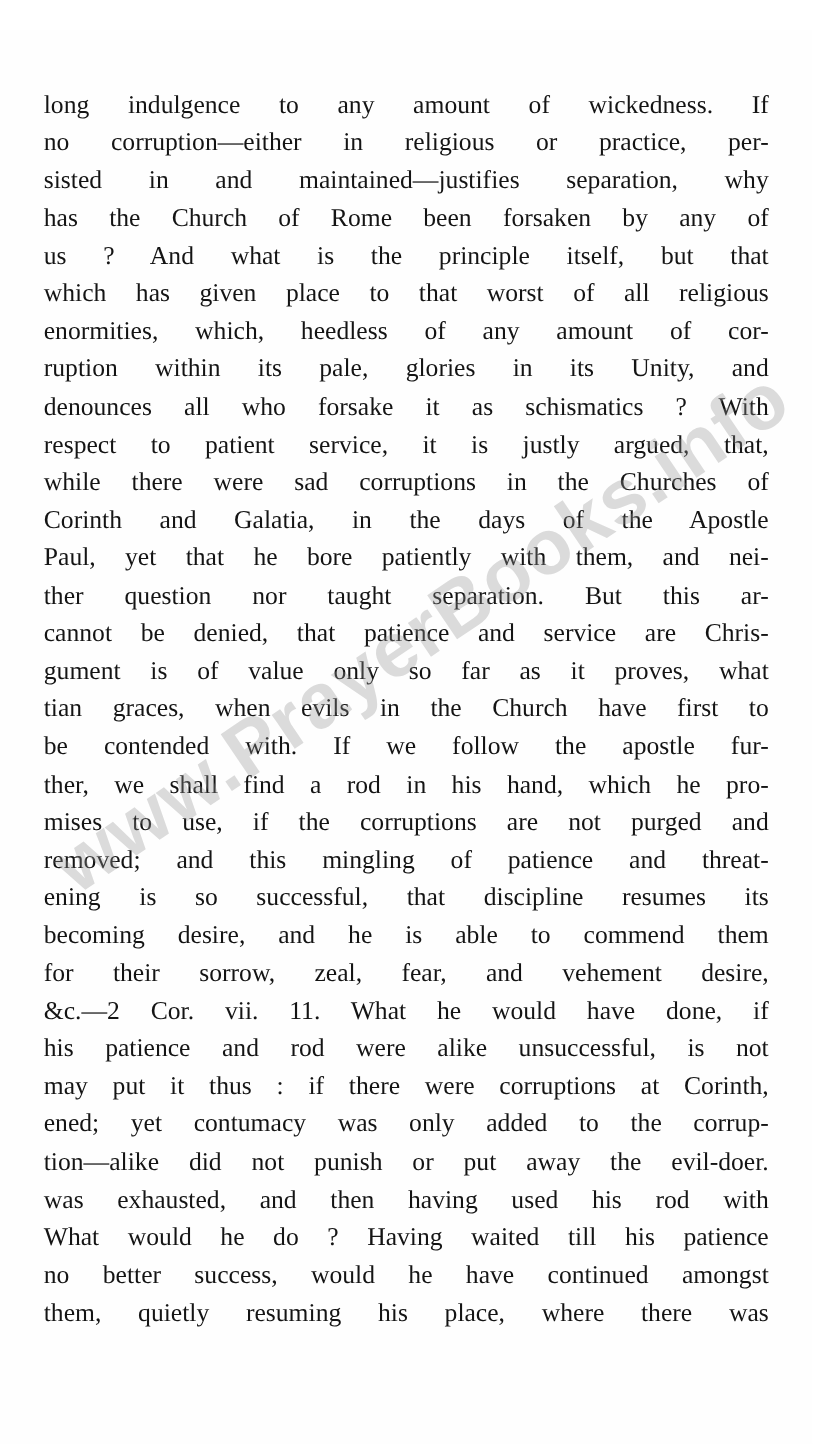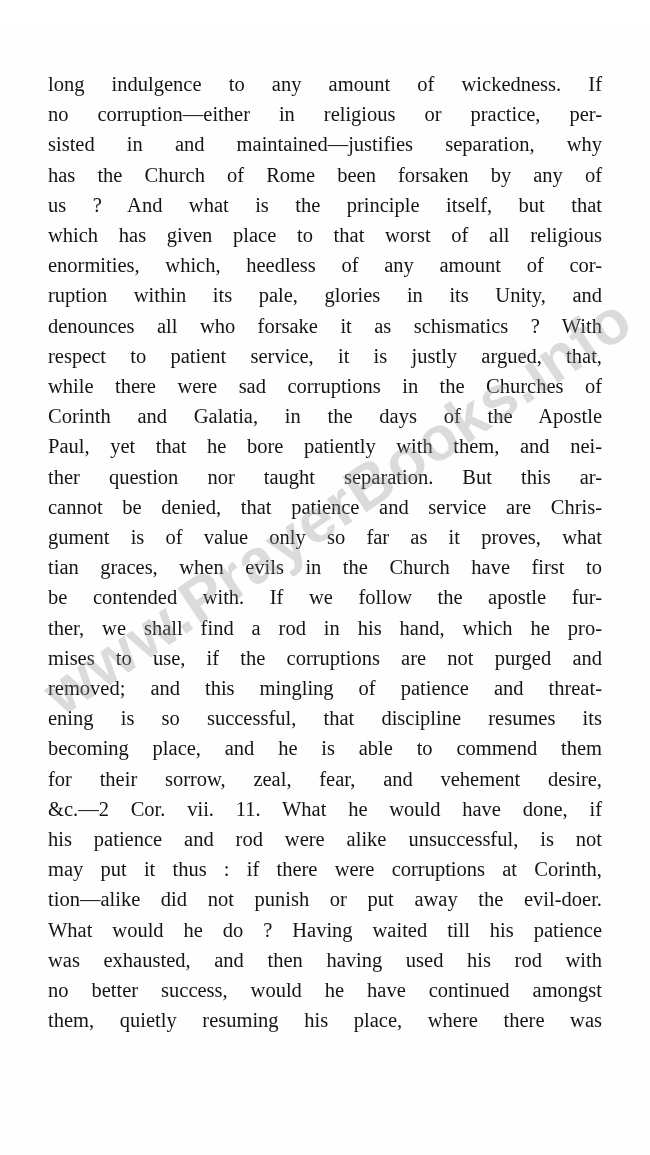--- a/index.html
+++ b/index.html
@@ -34,21 +34,21 @@
     position: relative;
     margin: 0 35px 0 35px;
     font-size: 20.5px;
     line-height: 30.2px;
     text-align: justify;
     text-justify: inter-word;
     color: #141414;
     z-index: 2;
   }
   .body-text p {
-    margin: 13px;
+    margin: 0;
     text-indent: 0;
   }
   .line {
     display: block;
     white-space: nowrap;
   }
   
   .line {
     text-align: justify;
     text-align-last: justify;
@@ -111,28 +111,29 @@
       <span class="line">Paul, yet that he bore patiently with them, and nei-</span>
       <span class="line">ther question nor taught separation.  But this ar-</span>
       <span class="line">cannot be denied, that patience and service are Chris-</span>
       <span class="line">gument is of value only so far as it proves, what</span>
       <span class="line">tian graces, when evils in the Church have first to</span>
       <span class="line">be contended with.   If we follow the apostle fur-</span>
       <span class="line">ther, we shall find a rod in his hand, which he pro-</span>
       <span class="line">mises to use, if the corruptions are not purged and</span>
       <span class="line">removed; and this mingling of patience and threat-</span>
       <span class="line">ening is so successful, that discipline resumes its</span>
-      <span class="line">becoming place, and he is able to commend them</span>
+      <span class="line">becoming desire, and he is able to commend them</span>
       <span class="line">for their sorrow, zeal, fear, and vehement desire,</span>
       <span class="line">&amp;c.—2 Cor. vii. 11.   What he would have done, if</span>
       <span class="line">his patience and rod were alike unsuccessful, is not</span>
       <span class="line">may put it thus : if there were corruptions at Corinth,</span>
+      <span class="line">ened; yet contumacy was only added to the corrup-</span>
       <span class="line">tion—alike did not punish or put away the evil-doer.</span>
+      <span class="line">was exhausted, and then having used his rod with</span>
       <span class="line">What would he do ?  Having waited till his patience</span>
-      <span class="line">was exhausted, and then having used his rod with</span>
       <span class="line">no better success, would he have continued amongst</span>
       <span class="line last">them, quietly resuming his place, where there was</span>
     </p>
   </div>
 
   <div class="watermark">
     <span>www.PrayerBooks.info</span>
   </div>
 </div>
 

